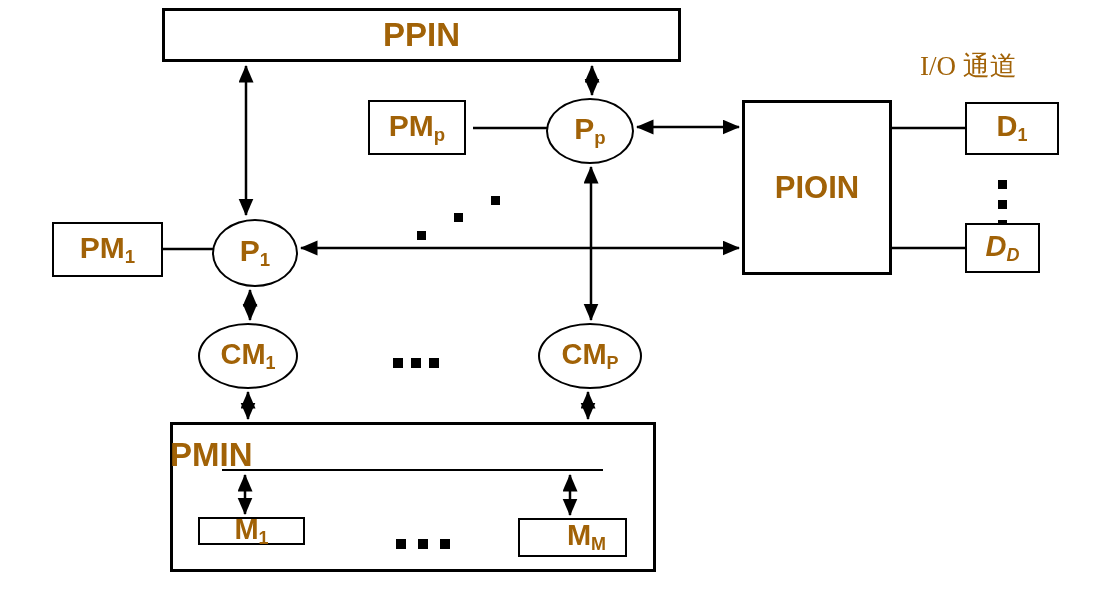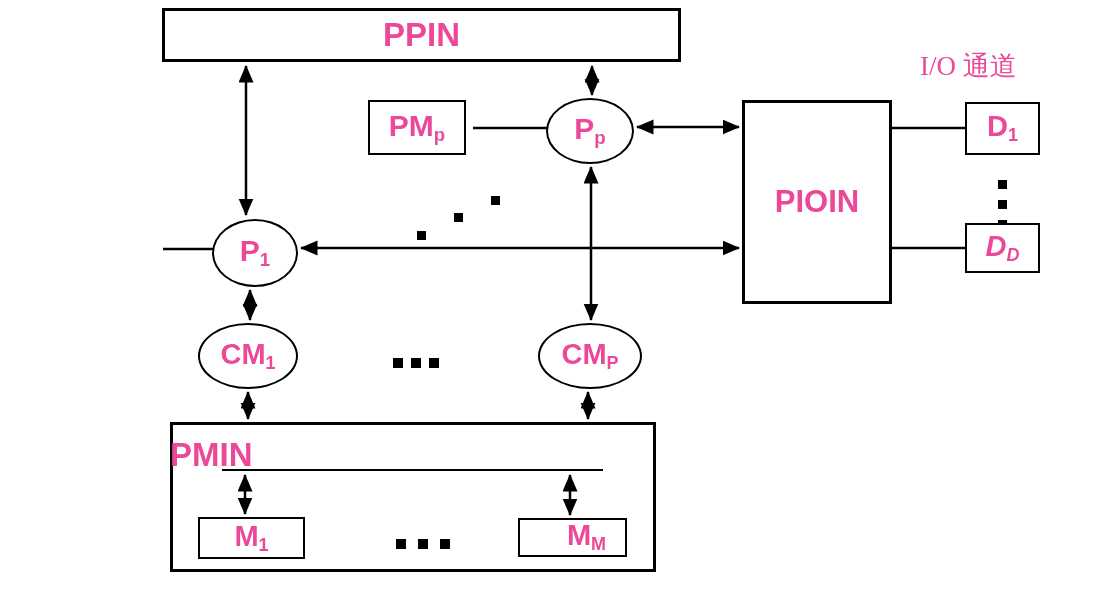--- a/index.html
+++ b/index.html
@@ -1,18 +1,18 @@
 <!DOCTYPE html>
 <html><head>
 <meta charset="utf-8">
 <style>
   html,body{margin:0;padding:0;background:#fff;}
   #stage{
     position:relative;width:1109px;height:605px;background:#ffffff;
-    font-family:"Liberation Sans",sans-serif;color:#ec4899;overflow:hidden;
+    font-family:"Liberation Sans",sans-serif;color:#a16207;overflow:hidden;
   }
   #connectors{position:absolute;left:0;top:0;width:1109px;height:605px;}
   .box{
     position:absolute;box-sizing:border-box;border:2px solid #000;background:#fff;
     display:flex;align-items:center;justify-content:center;
     font-weight:bold;white-space:nowrap;
   }
   .bold3{border-width:3px;}
   .ellipse{border-radius:50%;}
   .sub{font-size:0.62em;vertical-align:-0.28em;font-weight:bold;}
@@ -71,50 +71,53 @@
     </g>
   </svg>
 
   <div class="box bold3" style="left:162px;top:8px;width:519px;height:54px;font-size:33px;">
     <span>PPIN</span>
   </div>
 
   <div class="box" style="left:368px;top:100px;width:98px;height:55px;font-size:30px;">
     <span><span>PM</span><span class="sub">p</span></span>
   </div>
+  <div class="box" style="left:52px;top:222px;width:111px;height:55px;font-size:30px;">
+    <span><span>PM</span><span class="sub">1</span></span>
+  </div>
 
   <div class="box ellipse" style="left:546px;top:98px;width:88px;height:66px;font-size:30px;">
     <span><span>P</span><span class="sub">p</span></span>
   </div>
   <div class="box ellipse" style="left:212px;top:219px;width:86px;height:68px;font-size:30px;">
     <span><span>P</span><span class="sub">1</span></span>
   </div>
 
   <div class="box ellipse" style="left:198px;top:323px;width:100px;height:66px;font-size:29px;">
     <span><span>CM</span><span class="sub">1</span></span>
   </div>
   <div class="box ellipse" style="left:538px;top:323px;width:104px;height:66px;font-size:29px;">
     <span><span>CM</span><span class="sub">P</span></span>
   </div>
 
-  <div class="box bold3" style="left:742px;top:100px;width:150px;height:204px;font-size:31px;">
+  <div class="box bold3" style="left:742px;top:100px;width:150px;height:175px;font-size:31px;">
     <span>PIOIN</span>
   </div>
 
-  <div class="box" style="left:965px;top:102px;width:75px;height:53px;font-size:29px;">
+  <div class="box" style="left:965px;top:102px;width:94px;height:53px;font-size:29px;">
     <span><span>D</span><span class="sub">1</span></span>
   </div>
   <div class="box" style="left:965px;top:223px;width:75px;height:50px;font-size:29px;font-style:italic;">
     <span><span>D</span><span class="sub">D</span></span>
   </div>
 
   <div class="box bold3" style="left:170px;top:422px;width:486px;height:150px;background:transparent;"></div>
   <div style="position:absolute;left:170px;top:436px;width:486px;text-align:left;font-weight:bold;font-size:33px;">PMIN</div>
 
-  <div class="box" style="left:198px;top:517px;width:107px;height:42px;font-size:29px;">
+  <div class="box" style="left:198px;top:517px;width:107px;height:28px;font-size:29px;">
     <span><span>M</span><span class="sub">1</span></span>
   </div>
   <div class="box" style="left:518px;top:518px;width:109px;height:39px;font-size:29px;padding-left:28px;">
     <span><span>M</span><span class="sub">M</span></span>
   </div>
 
   <div class="serif" style="position:absolute;left:920px;top:48px;font-size:27px;">I/O 通道</div>
 
 
 </div>

